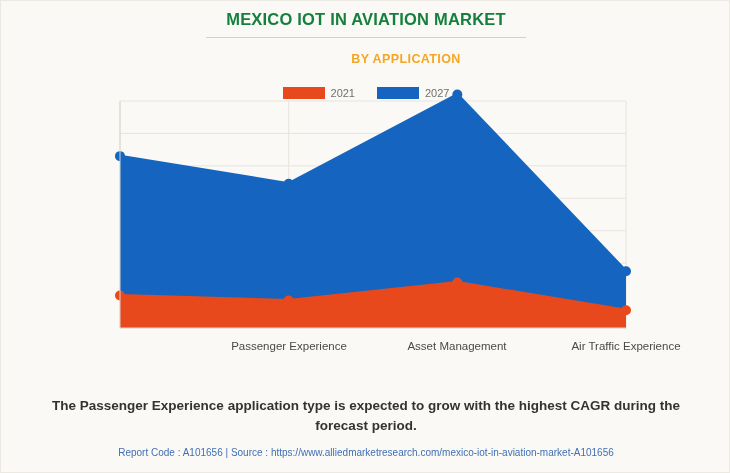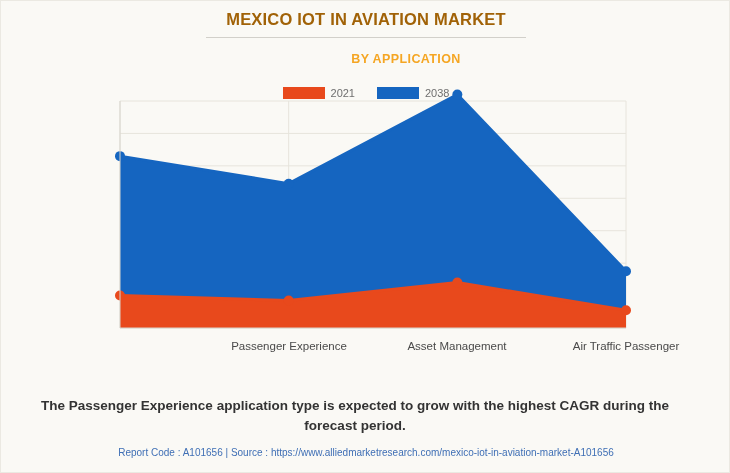--- a/index.html
+++ b/index.html
@@ -25,21 +25,21 @@
   
   .chart-title {
     position: absolute;
     top: 9px;
     left: 0;
     width: 730px;
     text-align: center;
     font-size: 16.5px;
     font-weight: bold;
     letter-spacing: 0.2px;
-    color: #a16207;
+    color: #15803d;
     text-transform: uppercase;
   }
   .title-divider {
     position: absolute;
     top: 36px;
     left: 205px;
     width: 320px;
     height: 1px;
     background: #d2d0ca;
   }
@@ -110,21 +110,21 @@
     position: absolute;
     text-align: center;
     font-size: 11.5px;
     color: #4a4a4a;
     line-height: 16px;
   }
 
   
   .caption {
     position: absolute;
-    left: 14px;
+    left: 25px;
     top: 395px;
     width: 680px;
     text-align: center;
     font-size: 13.5px;
     font-weight: bold;
     color: #333333;
     line-height: 20px;
   }
   .footer {
     position: absolute;
@@ -147,21 +147,21 @@
   <div class="title-divider"></div>
   <div class="chart-subtitle">BY APPLICATION</div>
 
   <div class="legend">
     <div class="legend-item">
       <span class="legend-swatch" style="background: rgb(232, 73, 28);"></span>
       <span class="legend-label">2021</span>
     </div>
     <div class="legend-item">
       <span class="legend-swatch" style="background: rgb(21, 101, 192);"></span>
-      <span class="legend-label">2038</span>
+      <span class="legend-label">2027</span>
     </div>
   </div>
 
   <div class="plot-wrap">
     <svg class="plot-svg" width="730" height="473" viewBox="0 0 730 473">
       <g id="gridlines">
           <line x1="119" x2="625" y1="327" y2="327" stroke="#e7e4dc" stroke-width="1"></line>
           <line x1="119" x2="625" y1="294.57142857142856" y2="294.57142857142856" stroke="#e7e4dc" stroke-width="1"></line>
           <line x1="119" x2="625" y1="262.14285714285717" y2="262.14285714285717" stroke="#e7e4dc" stroke-width="1"></line>
           <line x1="119" x2="625" y1="229.71428571428572" y2="229.71428571428572" stroke="#e7e4dc" stroke-width="1"></line>
@@ -193,21 +193,21 @@
       <g id="axis-lines">
           <line x1="119" x2="625" y1="327" y2="327" stroke="#d8d5cd" stroke-width="1"></line>
           <line x1="119" x2="119" y1="100" y2="327" stroke="#d8d5cd" stroke-width="1"></line>
         </g>
     </svg>
   </div>
 
   <div class="xlabels">
     <div class="xlabel" style="left:385px; top:4px; width:142px;">Asset Management</div>
     <div class="xlabel" style="left:217px; top:4px; width:142px;">Passenger Experience</div>
-    <div class="xlabel" style="left:568px; top:4px; width:114px;">Air Traffic Passenger</div>
+    <div class="xlabel" style="left:568px; top:4px; width:114px;">Air Traffic Experience</div>
   </div>
 
   <div class="caption">
     <span>The Passenger Experience application type is expected to grow with the highest CAGR</span>
     <span>during the forecast period.</span>
   </div>
 
   <div class="footer">
     <span>Report Code : A101656</span>
     <span class="sep">|</span>

